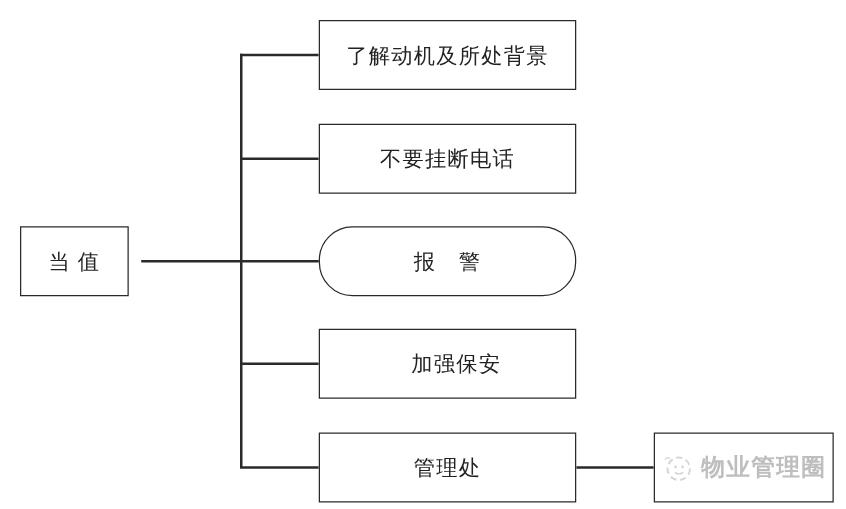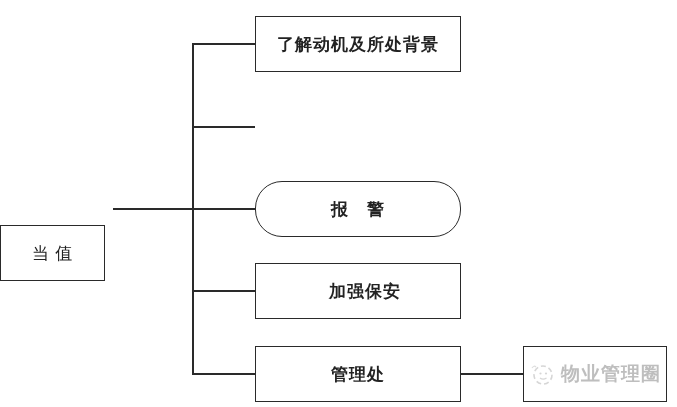--- a/index.html
+++ b/index.html
@@ -23,22 +23,22 @@
     align-items: center;
     justify-content: center;
     box-sizing: border-box;
   }
   .box .label {
     font-size: 17px;
     color: #222222;
     letter-spacing: 1px;
     white-space: pre;
   }
-  .root-box   { left: 0;  top: 181px; width: 105px;  height: 56px; margin-top: 44px; }
-  .branch-box { left: 255px; width: 206px; height: 56px; font-weight: bold; }
+  .root-box   { left: 16px;  top: 181px; width: 87px;  height: 56px; }
+  .branch-box { left: 255px; width: 206px; height: 56px; }
   .b0 { top: 16px;  }
   .b1 { top: 99px;  }
   .b2 { top: 181px; border-radius: 27px; }
   .b3 { top: 263px; padding-left: 14px; }
   .b4 { top: 346px; }
   .result-box { left: 523px; top: 346px; width: 144px; height: 56px; }
 
   .hline, .vline {
     position: absolute;
     background: #2a2a2a;
@@ -85,20 +85,23 @@
   <div class="hline branch-line l0"></div>
   <div class="hline branch-line l1"></div>
   <div class="hline branch-line l2"></div>
   <div class="hline branch-line l3"></div>
   <div class="hline branch-line l4"></div>
   <div class="hline result-conn"></div>
 
   <div class="box branch-box b0">
     <span class="label">了解动机及所处背景</span>
   </div>
+  <div class="box branch-box b1">
+    <span class="label">不要挂断电话</span>
+  </div>
   <div class="box branch-box b2">
     <span class="label">报　警</span>
   </div>
   <div class="box branch-box b3">
     <span class="label">加强保安</span>
   </div>
   <div class="box branch-box b4">
     <span class="label">管理处</span>
   </div>
 

